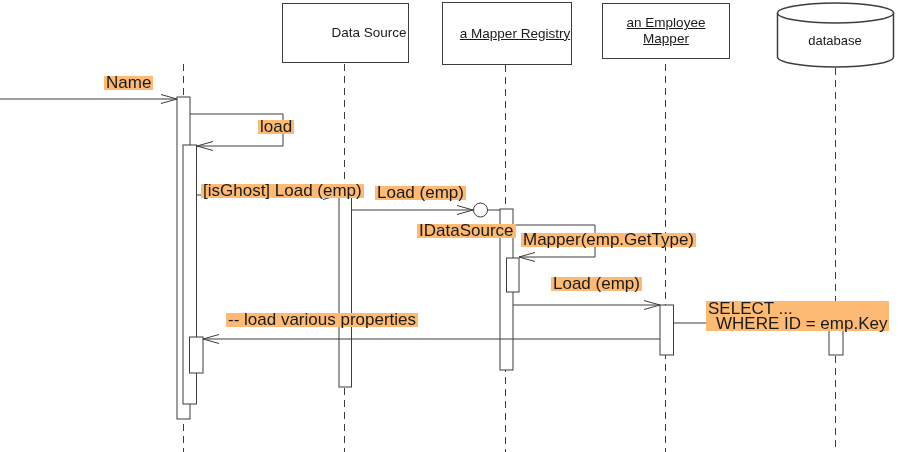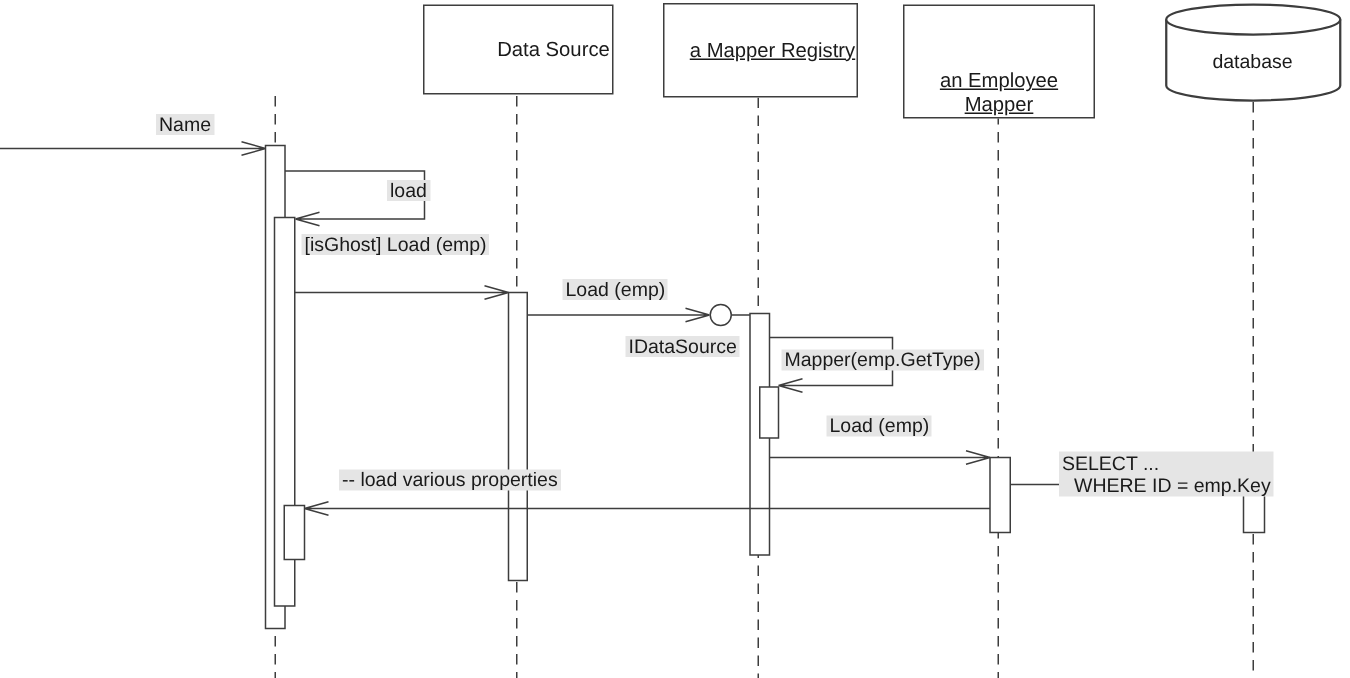--- a/index.html
+++ b/index.html
@@ -28,24 +28,24 @@
     text-align: center;
     font-size: 13.5px;
     line-height: 16px;
     z-index: 3;
   }
   .actor-label { color: #1a1a1a; }
   .u { text-decoration: underline; white-space: pre-line; }
   .b { font-weight: normal; margin-left: 47px; }
   .msg-label {
     position: absolute;
-    font-size: 13px;
+    font-size: 17px;
     line-height: 14px;
     white-space: nowrap;
-    background: #e5e5e5;
+    background: #fdba74;
     padding: 0 2px;
     z-index: 4;
     color: #1a1a1a;
   }
   .msg-label .line2 { display: block; padding-left: 8px; }
   .cyl-label {
     position: absolute;
     left: 777px; top: 33px; width: 116px;
     text-align: center;
     font-size: 13px;
@@ -95,29 +95,29 @@
       <ellipse cx="835.5" cy="13" rx="58" ry="10"></ellipse>
     </g>
   </svg>
 
   <div class="actor-box" style="left:282px; top:3px; width:127px; height:60px;">
     <span class="actor-label b">Data Source</span>
   </div>
   <div class="actor-box" style="left:442px; top:2px; width:130px; height:63px;padding-left:16px;">
     <span class="actor-label u">a Mapper Registry</span>
   </div>
-  <div class="actor-box" style="left:602px; top:3px; width:128px; height:76px;align-items:flex-end;">
+  <div class="actor-box" style="left:602px; top:3px; width:128px; height:56px;">
     <span class="actor-label u">an Employee
 Mapper</span>
   </div>
   <div class="cyl-label">database</div>
 
   <div class="msg-label" style="left:104px; top:76px;">Name</div>
   <div class="msg-label" style="left:258px; top:120px;">load</div>
-  <div class="msg-label" style="left:201px; top:156px;">[isGhost] Load (emp)</div>
+  <div class="msg-label" style="left:201px; top:184px;">[isGhost] Load (emp)</div>
   <div class="msg-label" style="left:375px; top:186px;">Load (emp)</div>
   <div class="msg-label" style="left:417px; top:224px;">IDataSource</div>
   <div class="msg-label" style="left:521px; top:233px;">Mapper(emp.GetType)</div>
   <div class="msg-label" style="left:551px; top:277px;">Load (emp)</div>
   <div class="msg-label" style="left:706px; top:273px; line-height:15px;margin-top:28px;">
     <span>SELECT ...</span>
     <span class="line2">WHERE ID = emp.Key</span>
   </div>
   <div class="msg-label" style="left:226px; top:313px;">-- load various properties</div>
 

